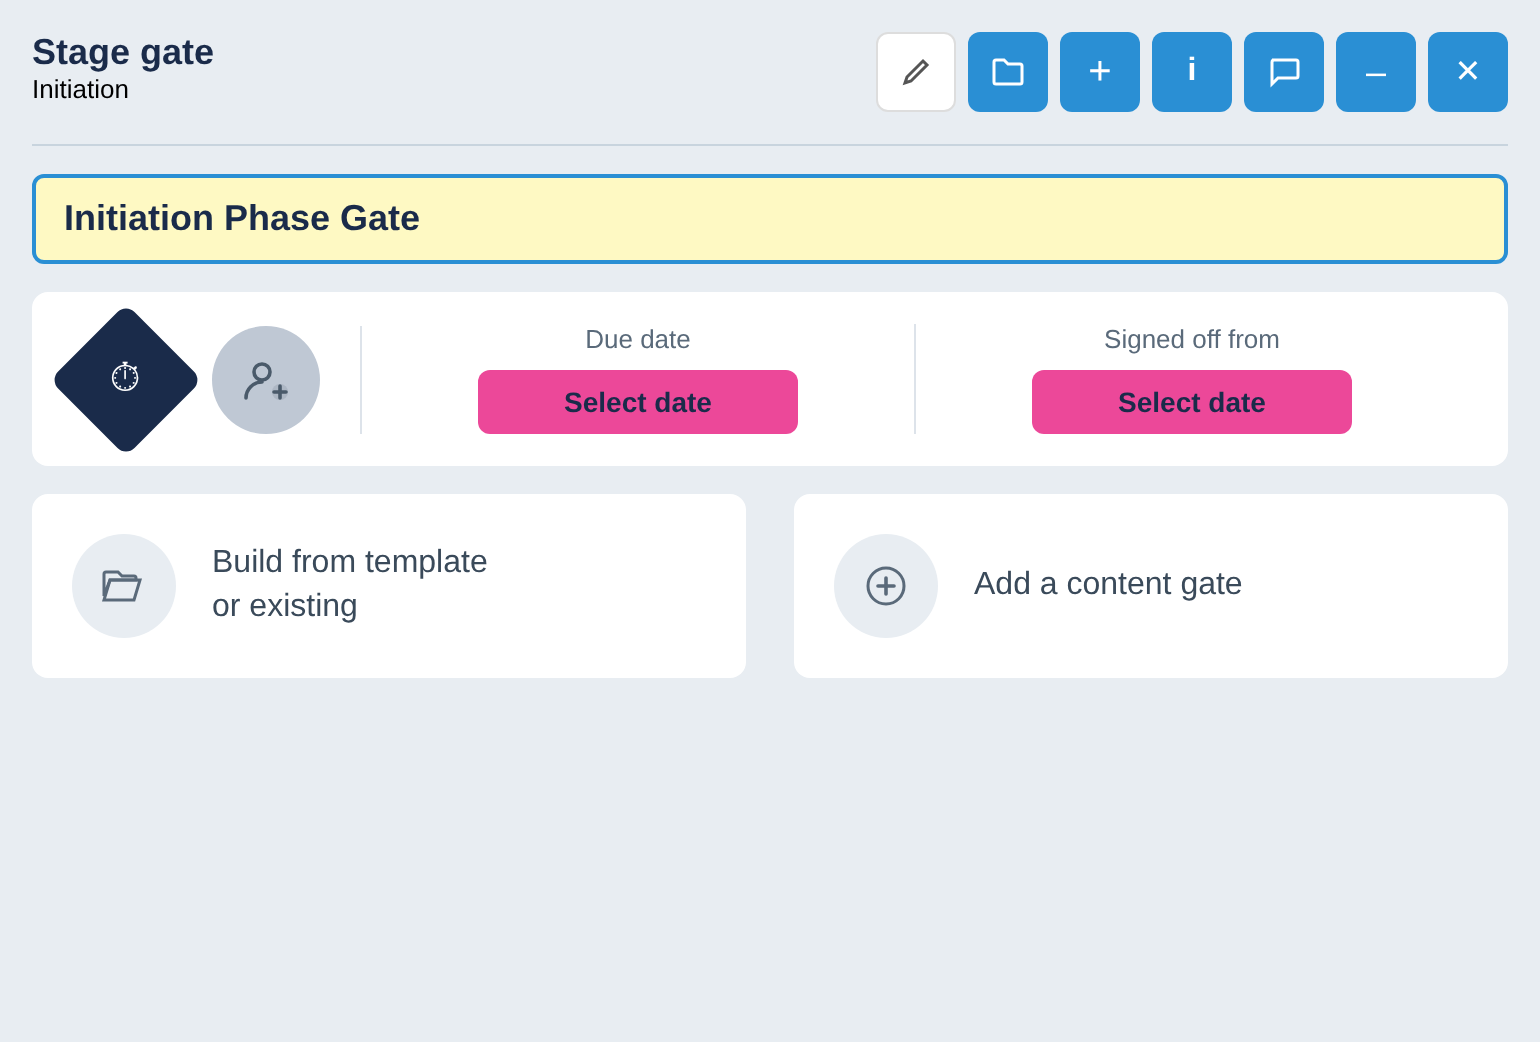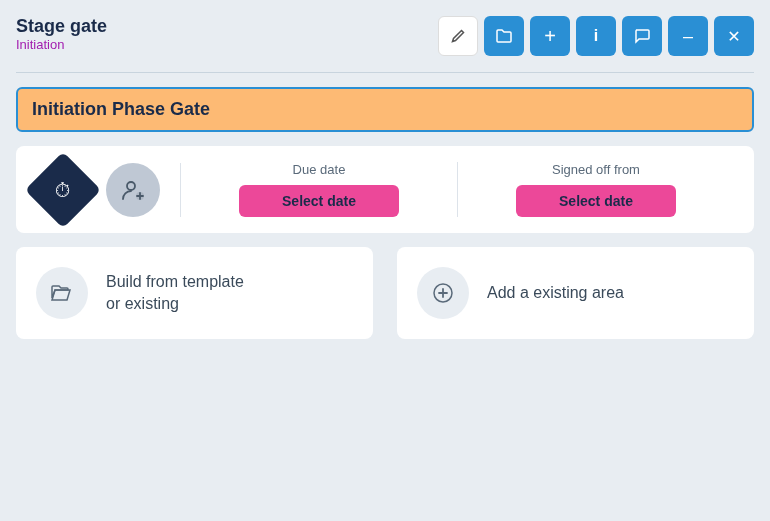--- a/index.html
+++ b/index.html
@@ -22,21 +22,21 @@
       display: flex;
       flex-direction: column;
     }
     .header-title h1 {
       font-size: 18px;
       font-weight: 700;
       color: #1a2b4a;
     }
     .header-title span {
       font-size: 13px;
-      color: #a21caf;
+      color: #000000;
     }
     .toolbar {
       display: flex;
       gap: 6px;
     }
     .toolbar-btn {
       width: 40px;
       height: 40px;
       border-radius: 6px;
       border: none;
@@ -59,21 +59,21 @@
 
     
     .divider {
       border: none;
       border-top: 1px solid #c8d4de;
       margin-bottom: 14px;
     }
 
     
     .title-input-wrap {
-      background: #fdba74;
+      background: #fef9c3;
       border: 2px solid #2a8fd4;
       border-radius: 6px;
       padding: 10px 14px;
       margin-bottom: 14px;
     }
     .title-input-wrap input {
       border: none;
       outline: none;
       font-size: 18px;
       font-weight: 700;
@@ -276,15 +276,15 @@
 or existing</span>
   </div>
   <div class="action-card">
     <div class="action-card-icon">
       <svg width="24" height="24" viewBox="0 0 24 24" fill="none">
         <circle cx="12" cy="12" r="9" stroke="#5a6a7a" stroke-width="1.5" fill="none"></circle>
         <line x1="12" y1="8" x2="12" y2="16" stroke="#5a6a7a" stroke-width="1.8" stroke-linecap="round"></line>
         <line x1="8" y1="12" x2="16" y2="12" stroke="#5a6a7a" stroke-width="1.8" stroke-linecap="round"></line>
       </svg>
     </div>
-    <span class="action-card-text">Add a existing area</span>
+    <span class="action-card-text">Add a content gate</span>
   </div>
 </div>
 
 </body></html>

